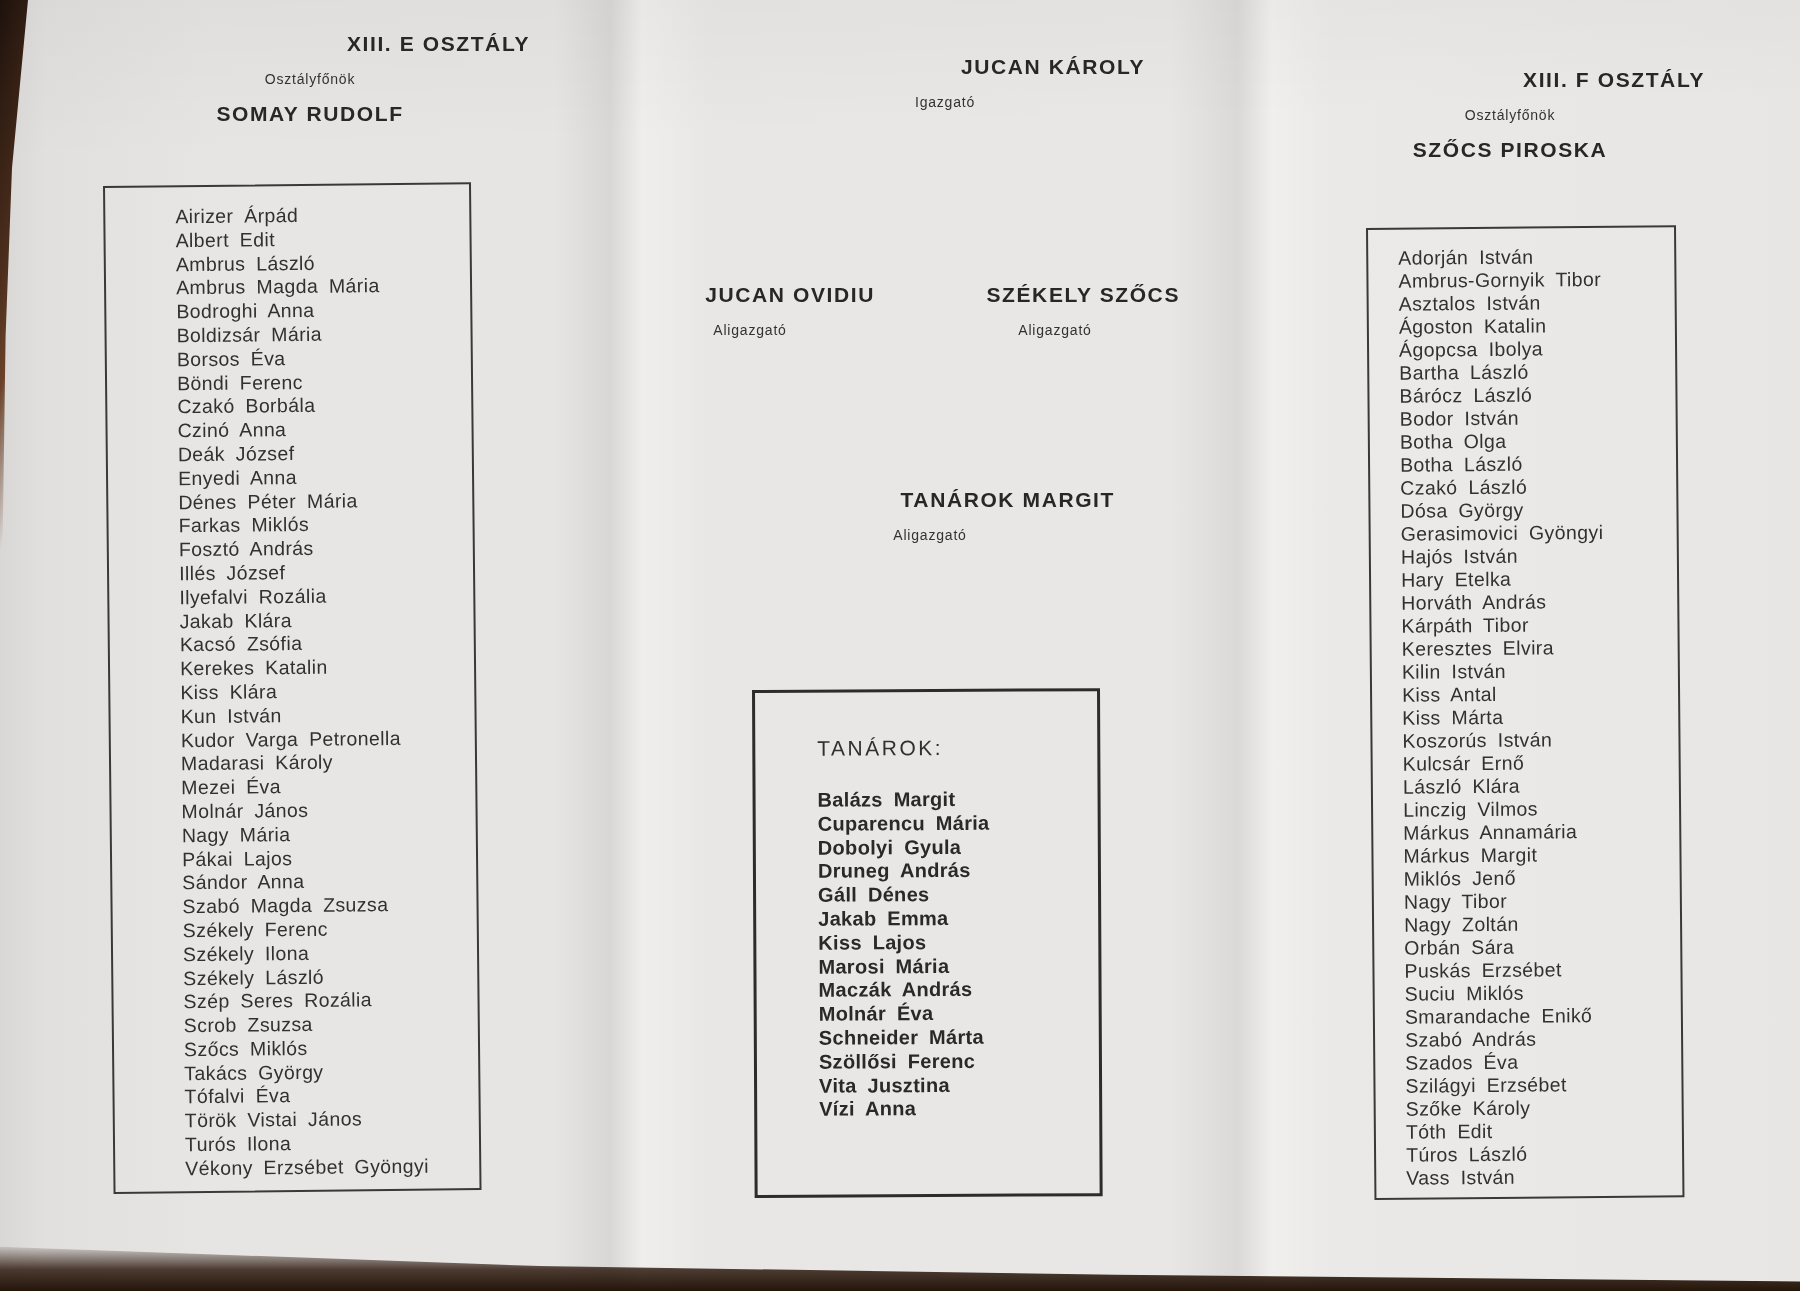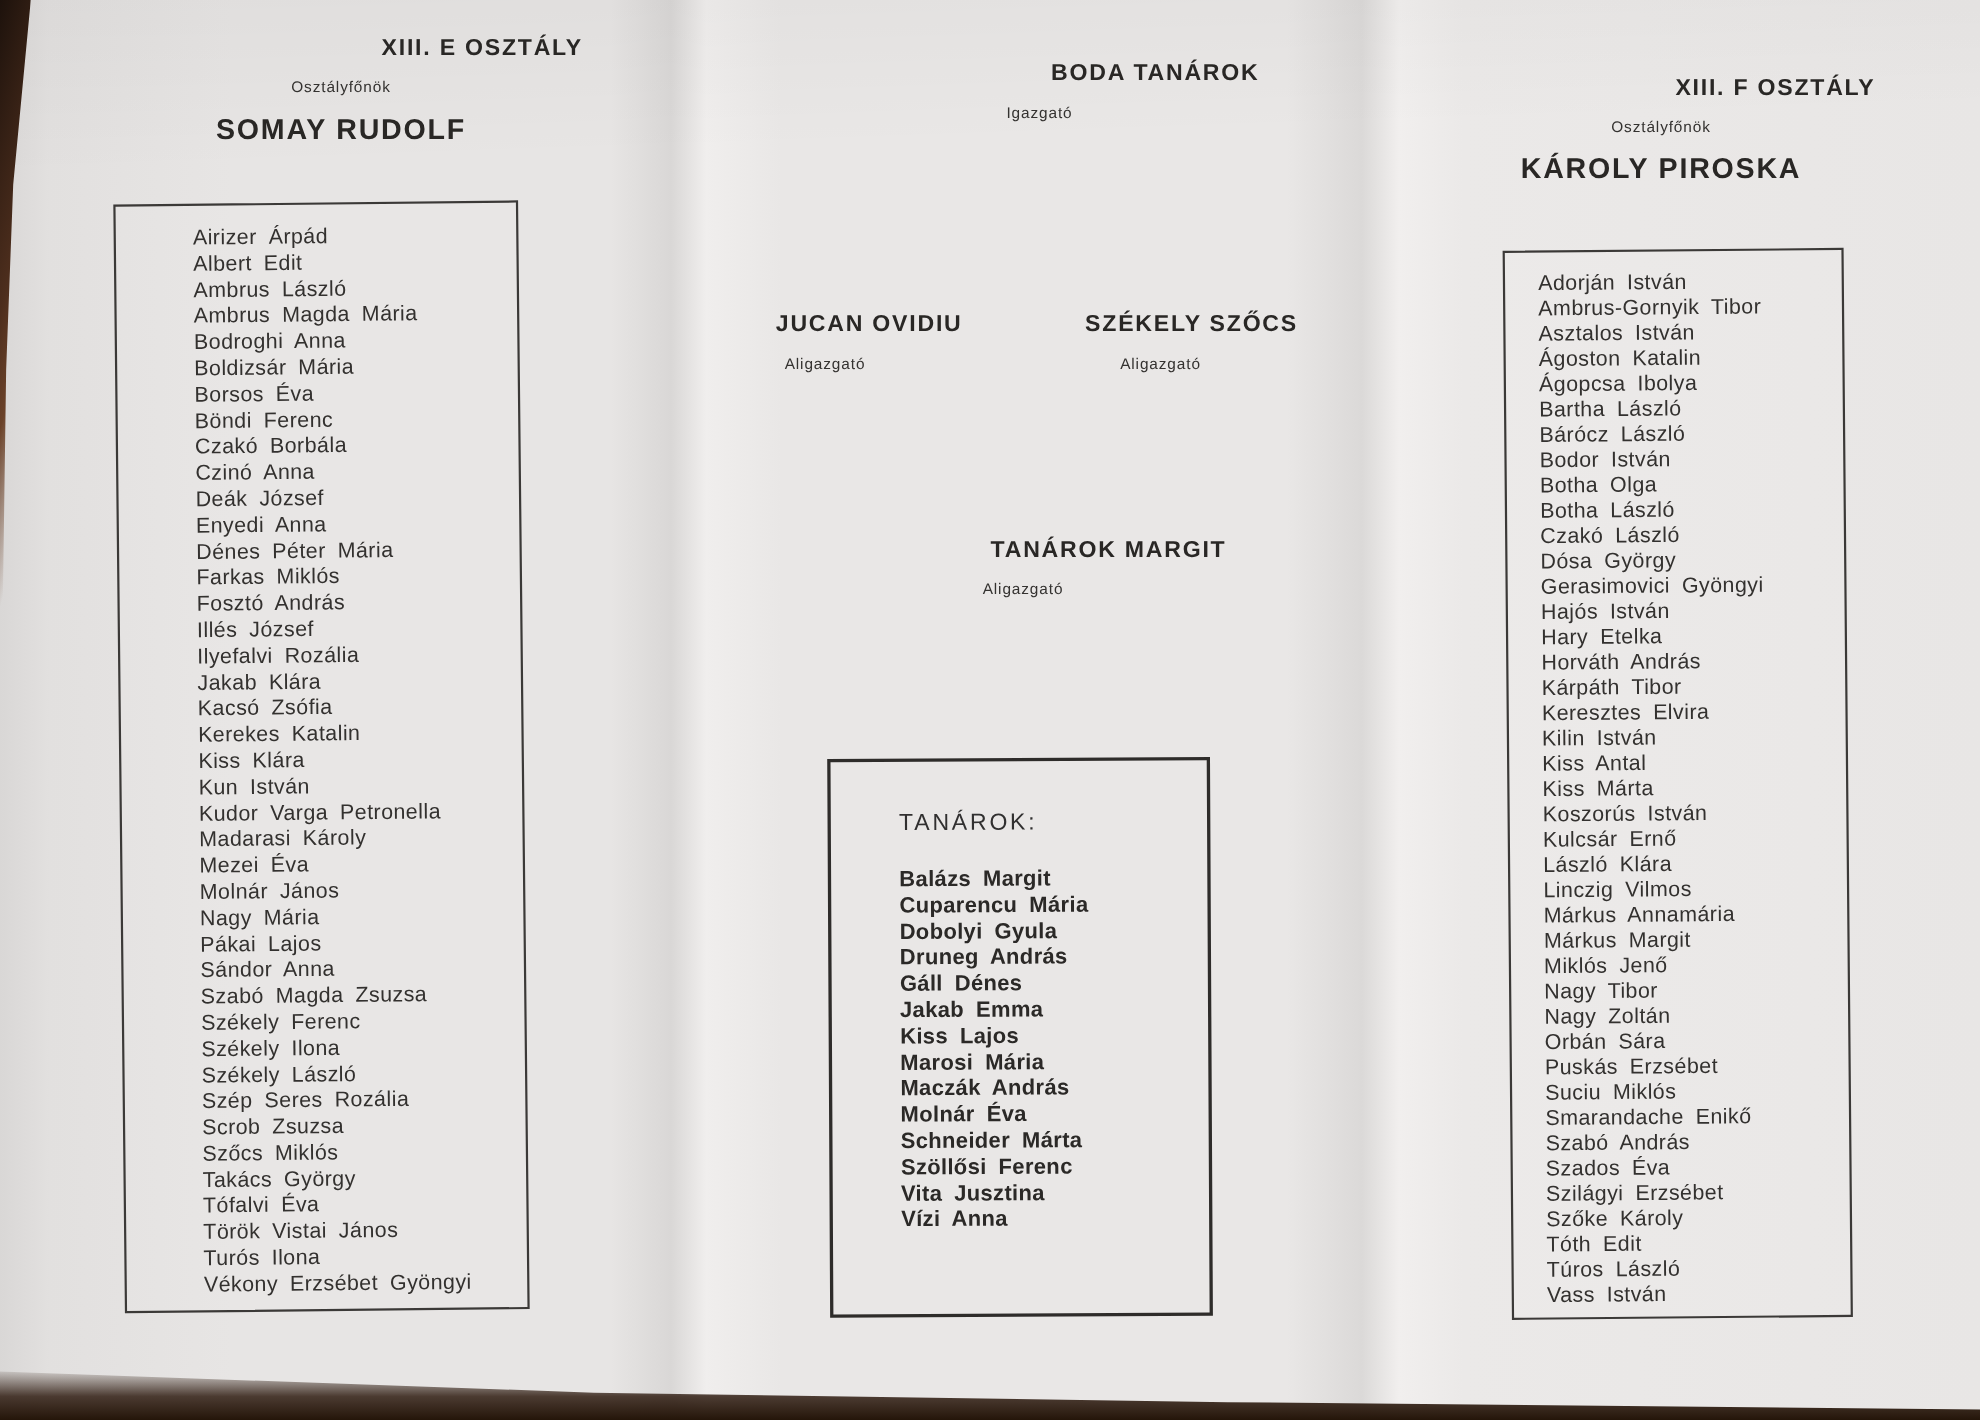--- a/index.html
+++ b/index.html
@@ -26,21 +26,21 @@
   }
   .edge-bottom{
     position:absolute;left:0;bottom:0;width:1800px;height:48px;
     background:linear-gradient(to bottom, rgba(48,29,18,0) 0%, rgba(48,29,18,0.85) 55%, #241509 100%);
     clip-path:polygon(0 8%, 30% 48%, 62% 66%, 100% 80%, 100% 100%, 0 100%);
   }
   
   .hdr{position:absolute;text-align:center;}
   .h-bold{font-weight:bold;font-size:21px;letter-spacing:1.6px;color:#292725;text-align:right;}
   .h-reg{font-size:14px;letter-spacing:0.8px;margin-top:15px;color:#343230;}
-  .h-bold2{font-weight:bold;font-size:26px;letter-spacing:1.6px;margin-top:15px;color:#292725;}
+  .h-bold2{font-weight:bold;font-size:21px;letter-spacing:1.6px;margin-top:15px;color:#292725;}
   .hdr-left{left:90px;top:32px;width:440px;}
   .hdr-right{left:1315px;top:68px;width:390px;}
   .hdr-director{left:745px;top:55px;width:400px;}
   .dep{position:absolute;text-align:center;}
   .dep-left{left:625px;top:283px;width:250px;}
   .dep-right{left:930px;top:283px;width:250px;}
   .dep-center{left:745px;top:488px;width:370px;}
   
   .list-box{
     position:absolute;border:2px solid #3b3937;box-sizing:border-box;
@@ -121,21 +121,21 @@
       <div class="name-line">Scrob Zsuzsa</div>
       <div class="name-line">Szőcs Miklós</div>
       <div class="name-line">Takács György</div>
       <div class="name-line">Tófalvi Éva</div>
       <div class="name-line">Török Vistai János</div>
       <div class="name-line">Turós Ilona</div>
       <div class="name-line">Vékony Erzsébet Gyöngyi</div>
     </div>
 
   <div class="hdr hdr-director">
-    <div class="h-bold">BODA TANÁROK</div>
+    <div class="h-bold">JUCAN KÁROLY</div>
     <div class="h-reg">Igazgató</div>
   </div>
 
   <div class="dep dep-left">
     <div class="h-bold">JUCAN OVIDIU</div>
     <div class="h-reg">Aligazgató</div>
   </div>
 
   <div class="dep dep-right">
     <div class="h-bold">SZÉKELY SZŐCS</div>
@@ -163,21 +163,21 @@
         <div class="name-line">Schneider Márta</div>
         <div class="name-line">Szöllősi Ferenc</div>
         <div class="name-line">Vita Jusztina</div>
         <div class="name-line">Vízi Anna</div>
       </div>
   </div>
 
   <header class="hdr hdr-right">
     <div class="h-bold">XIII. F OSZTÁLY</div>
     <div class="h-reg">Osztályfőnök</div>
-    <div class="h-bold2">KÁROLY PIROSKA</div>
+    <div class="h-bold2">SZŐCS PIROSKA</div>
   </header>
   <div class="list-box list-box-right">
       <div class="name-line">Adorján István</div>
       <div class="name-line">Ambrus-Gornyik Tibor</div>
       <div class="name-line">Asztalos István</div>
       <div class="name-line">Ágoston Katalin</div>
       <div class="name-line">Ágopcsa Ibolya</div>
       <div class="name-line">Bartha László</div>
       <div class="name-line">Bárócz László</div>
       <div class="name-line">Bodor István</div>

